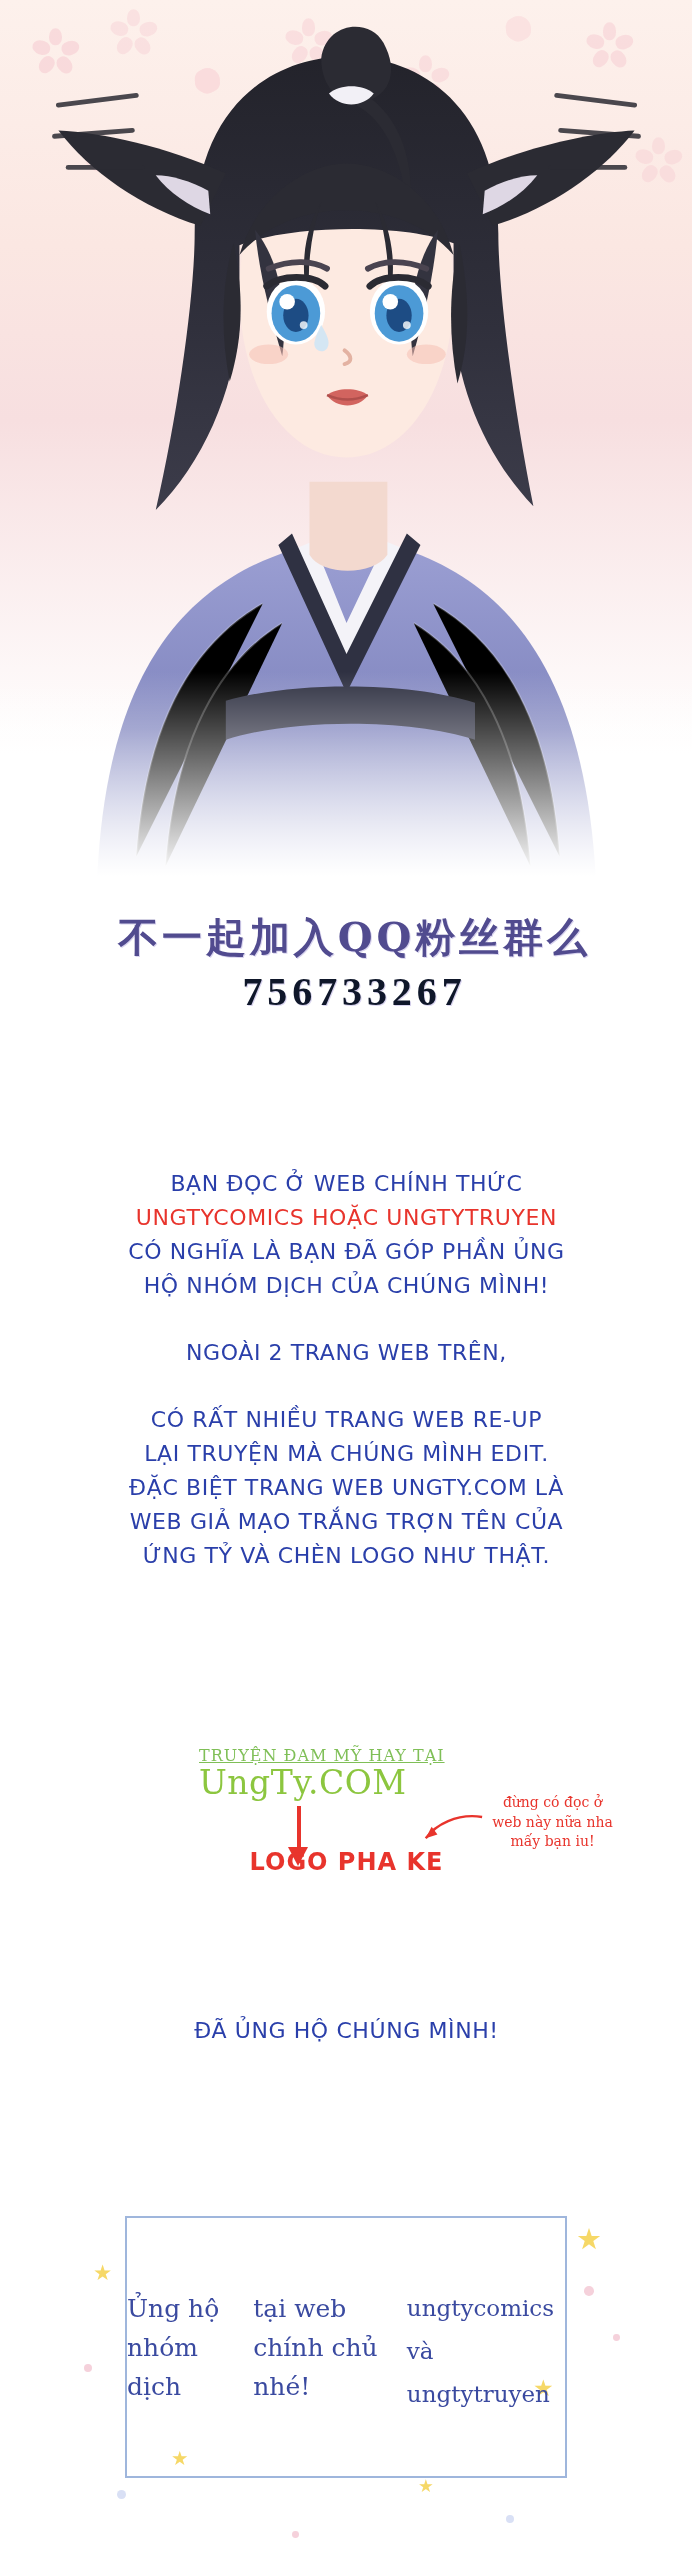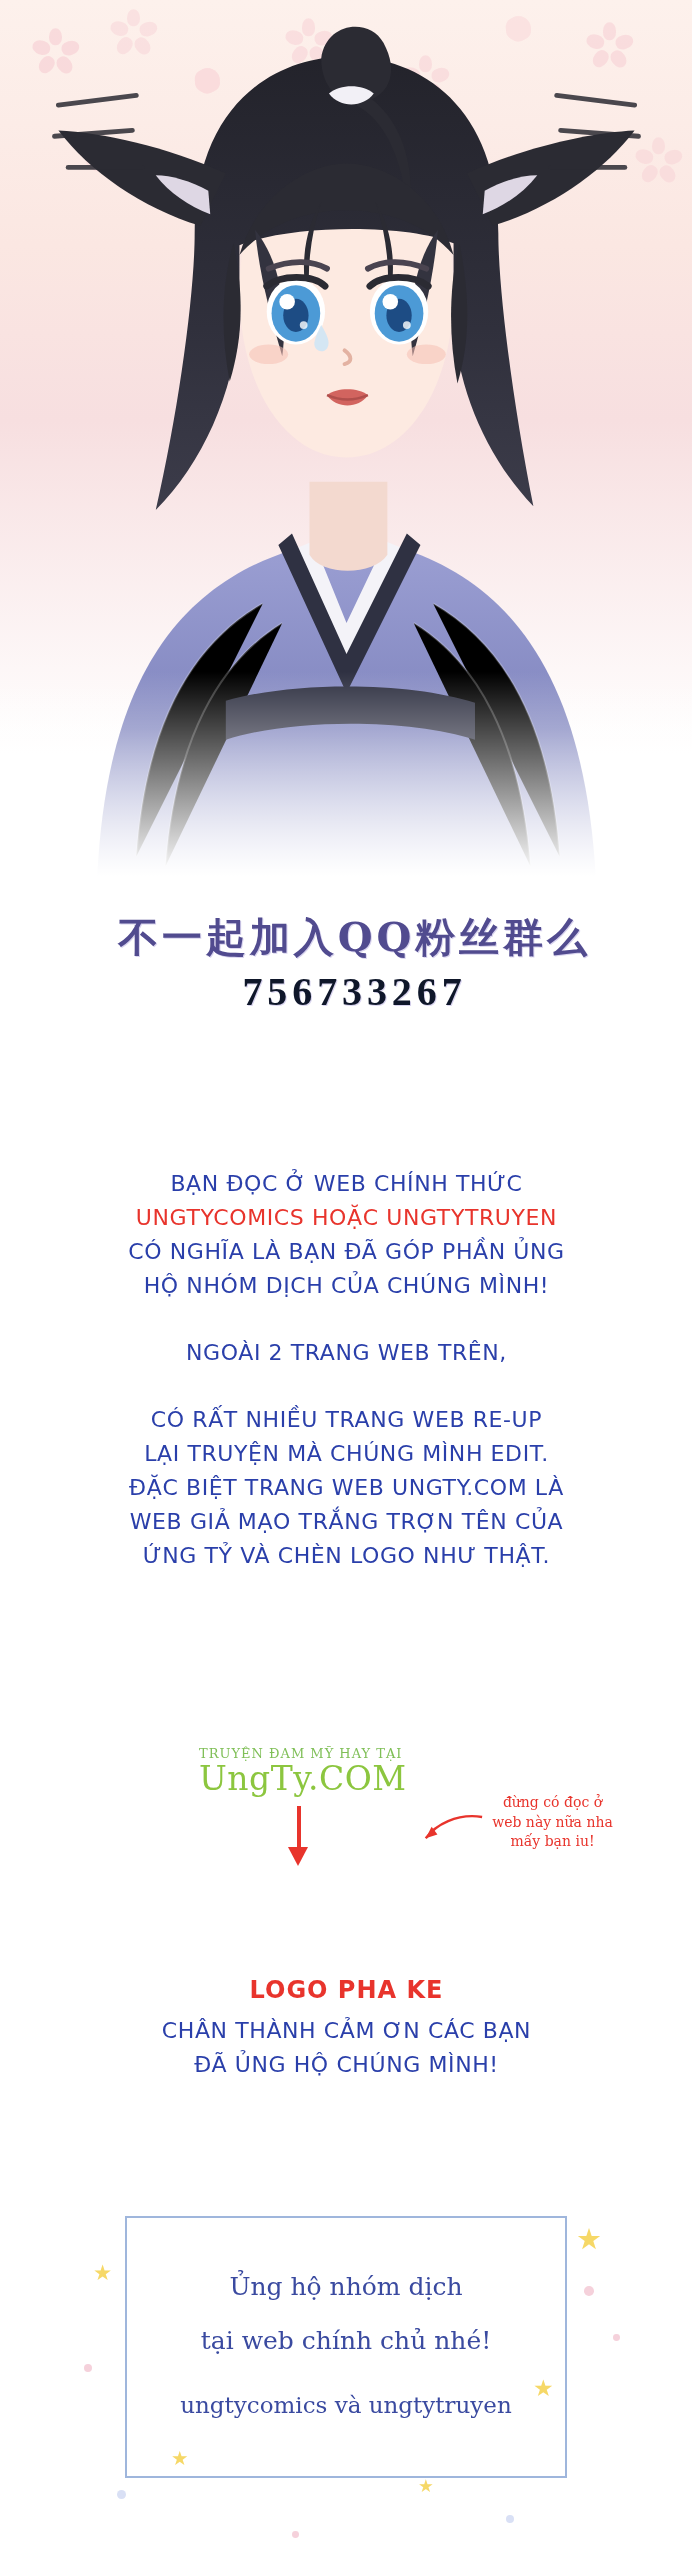--- a/index.html
+++ b/index.html
@@ -126,24 +126,25 @@
   }
   .logo-stack {
     position: absolute;
     left: 199px;
     top: 0;
     width: 195px;
     text-align: center;
   }
   .logo-top {
     font-family: "DejaVu Serif", serif;
-    font-size: 13px;
+    font-size: 16px;
     letter-spacing: 1px;
     color: #7fbf57;
     white-space: nowrap;
+    text-decoration: underline;
   }
   .logo-main {
     font-family: "DejaVu Serif", serif;
     font-size: 33px;
     line-height: 35px;
     color: #8cc63f;
     letter-spacing: 0.5px;
   }
 
   .arrow-down {
@@ -167,21 +168,21 @@
     top: 41px;
     width: 0;
     height: 0;
     border-left: 10.7px solid transparent;
     border-right: 10.7px solid transparent;
     border-top: 19.5px solid #e8342c;
   }
   .logo-fake-label {
     position: absolute;
     left: 0;
-    top: 1976px;
+    top: 1848px;
     width: 693px;
     text-align: center;
     font-family: "DejaVu Sans", sans-serif;
     font-weight: 700;
     font-size: 24px;
     letter-spacing: 1px;
     color: #e8342c;
   }
 
   .side-note {
@@ -231,21 +232,21 @@
     top: 47px;
     width: 438px;
     height: 258px;
     border: 2.4px solid #9fb6dc;
     background: transparent;
   }
   .frame-inner {
     position: absolute;
     inset: 0;
     display: flex;
-    flex-direction: column;
+    flex-direction: row;
     align-items: center;
     justify-content: center;
     gap: 15px;
   }
   .card-l1, .card-l2 {
     font-family: "DejaVu Serif", serif;
     font-size: 25px;
     line-height: 39px;
     color: #3a4aa0;
   }
@@ -471,21 +472,20 @@
     <path d="M8 32 L20 28 L14 20 Z" fill="#e8342c"></path>
   </svg>
 
   <div class="side-note">
     <div>đừng có đọc ở</div>
     <div>web này nữa nha</div>
     <div>mấy bạn iu!</div>
   </div>
 
   <div class="thanks">
-    <p>CHÂN THÀNH CẢM ƠN CÁC BẠN</p>
     <p>ĐÃ ỦNG HỘ CHÚNG MÌNH!</p>
   </div>
 
   <div class="card-zone">
     <span class="star" style="left:93px; top:93px; font-size:21.4px;">★</span>
     <span class="star" style="left:576px; top:56px; font-size:29px;">★</span>
     <span class="star" style="left:533px; top:208px; font-size:23px;">★</span>
     <span class="star" style="left:171px; top:280px; font-size:19.5px; color:#f6d867;">★</span>
     <span class="star" style="left:418px; top:309px; font-size:17.5px;">★</span>
 

